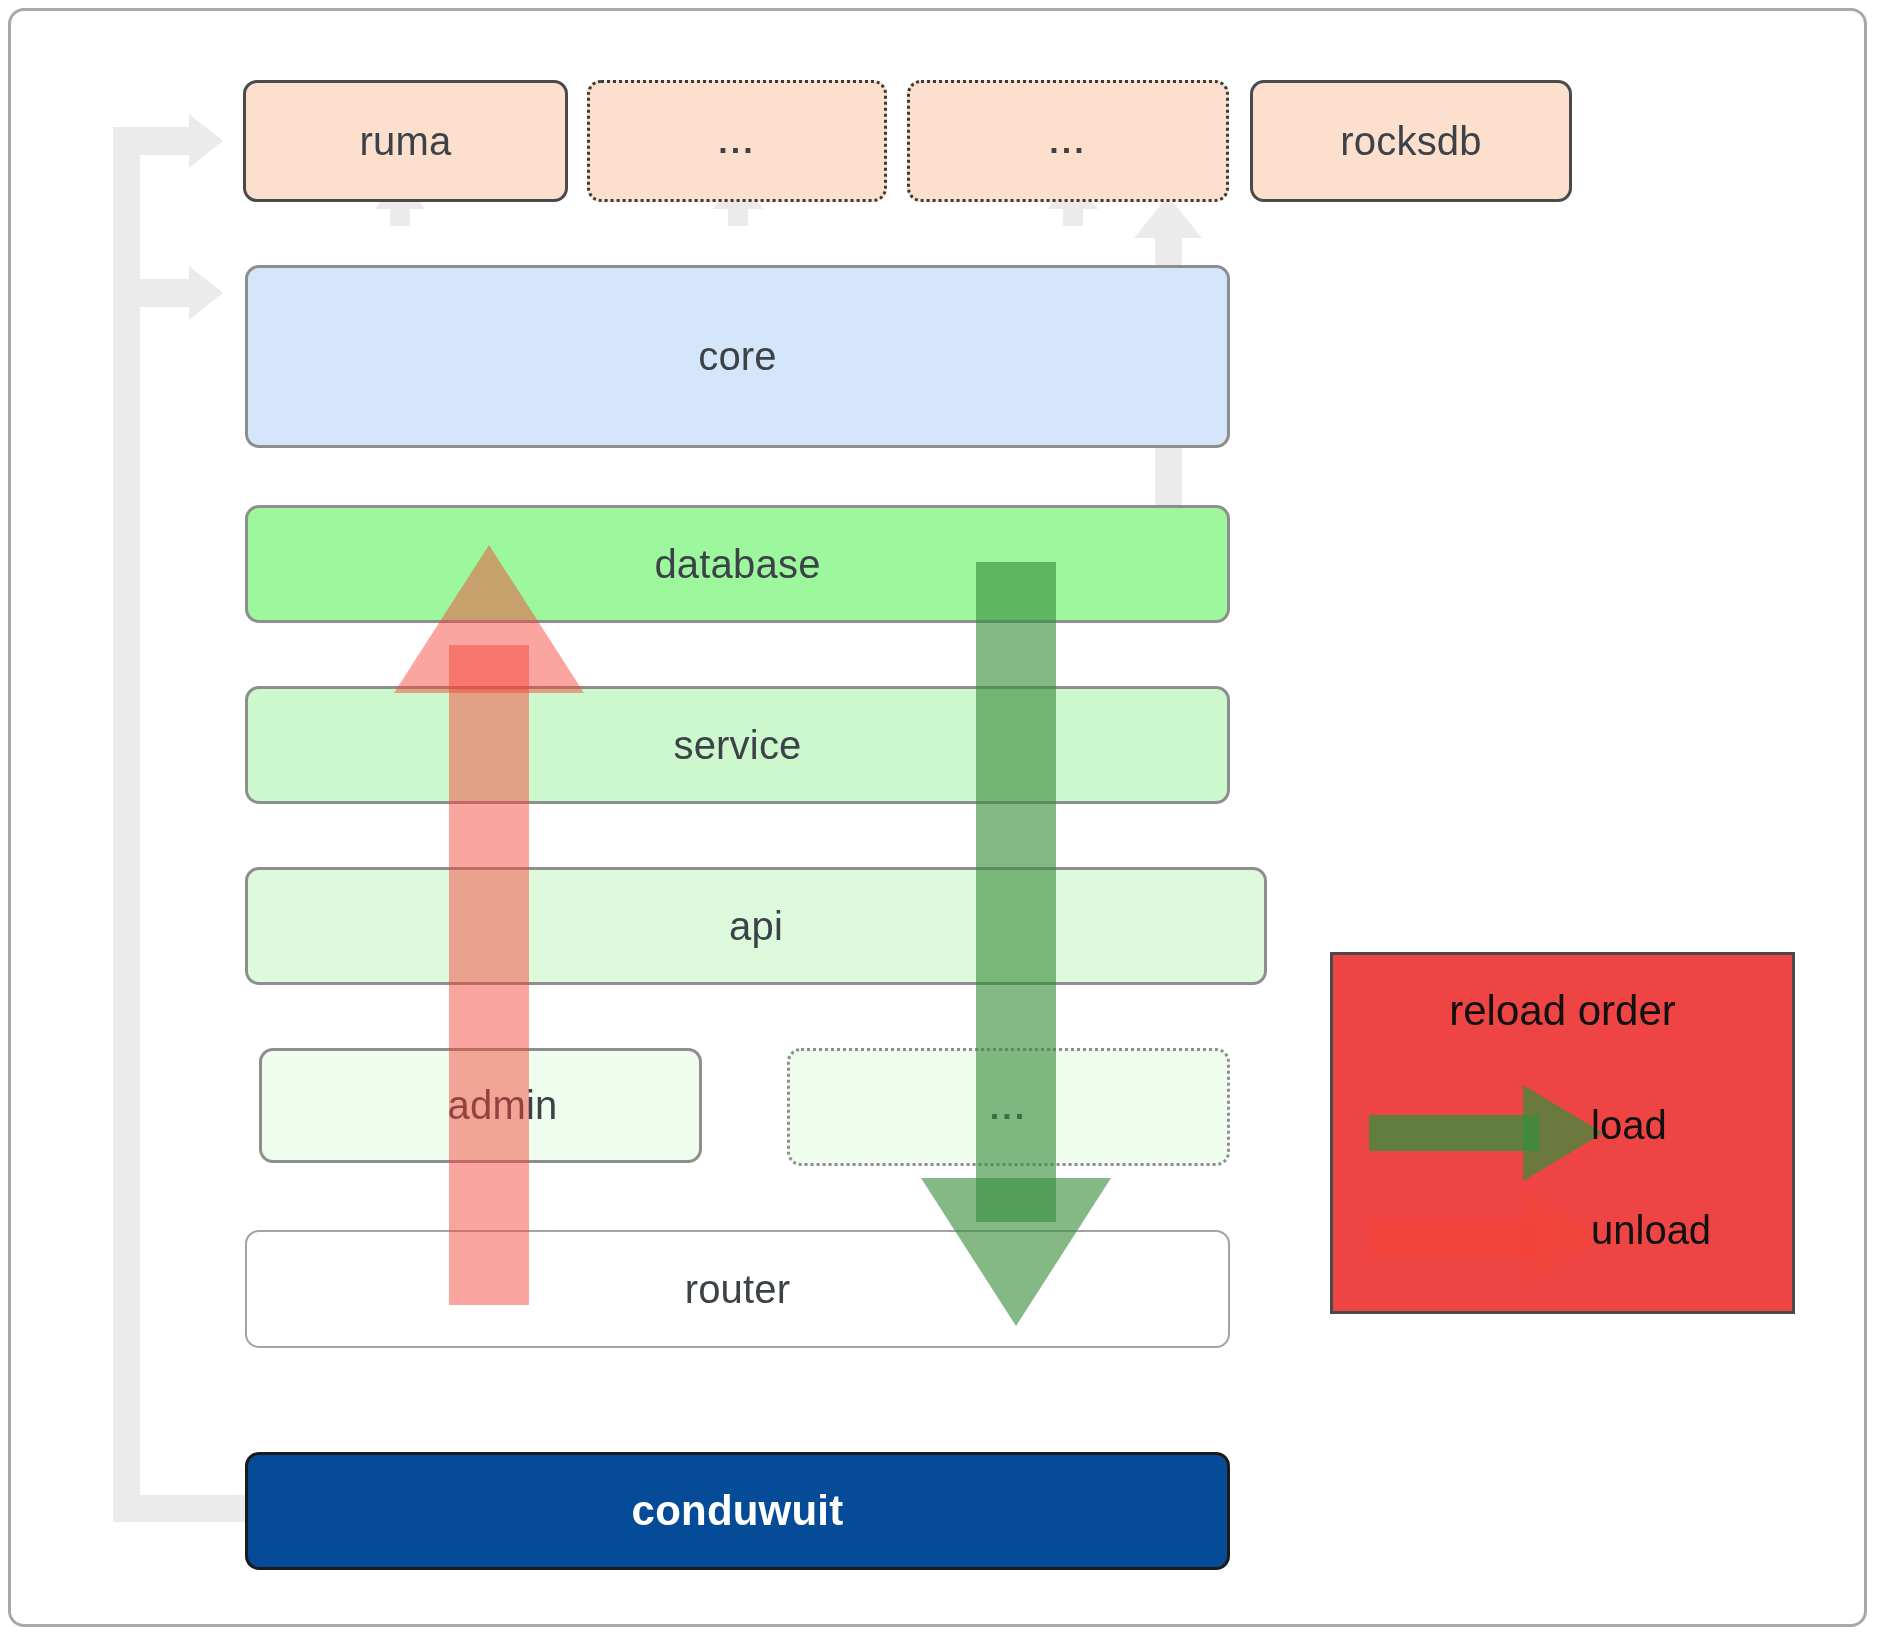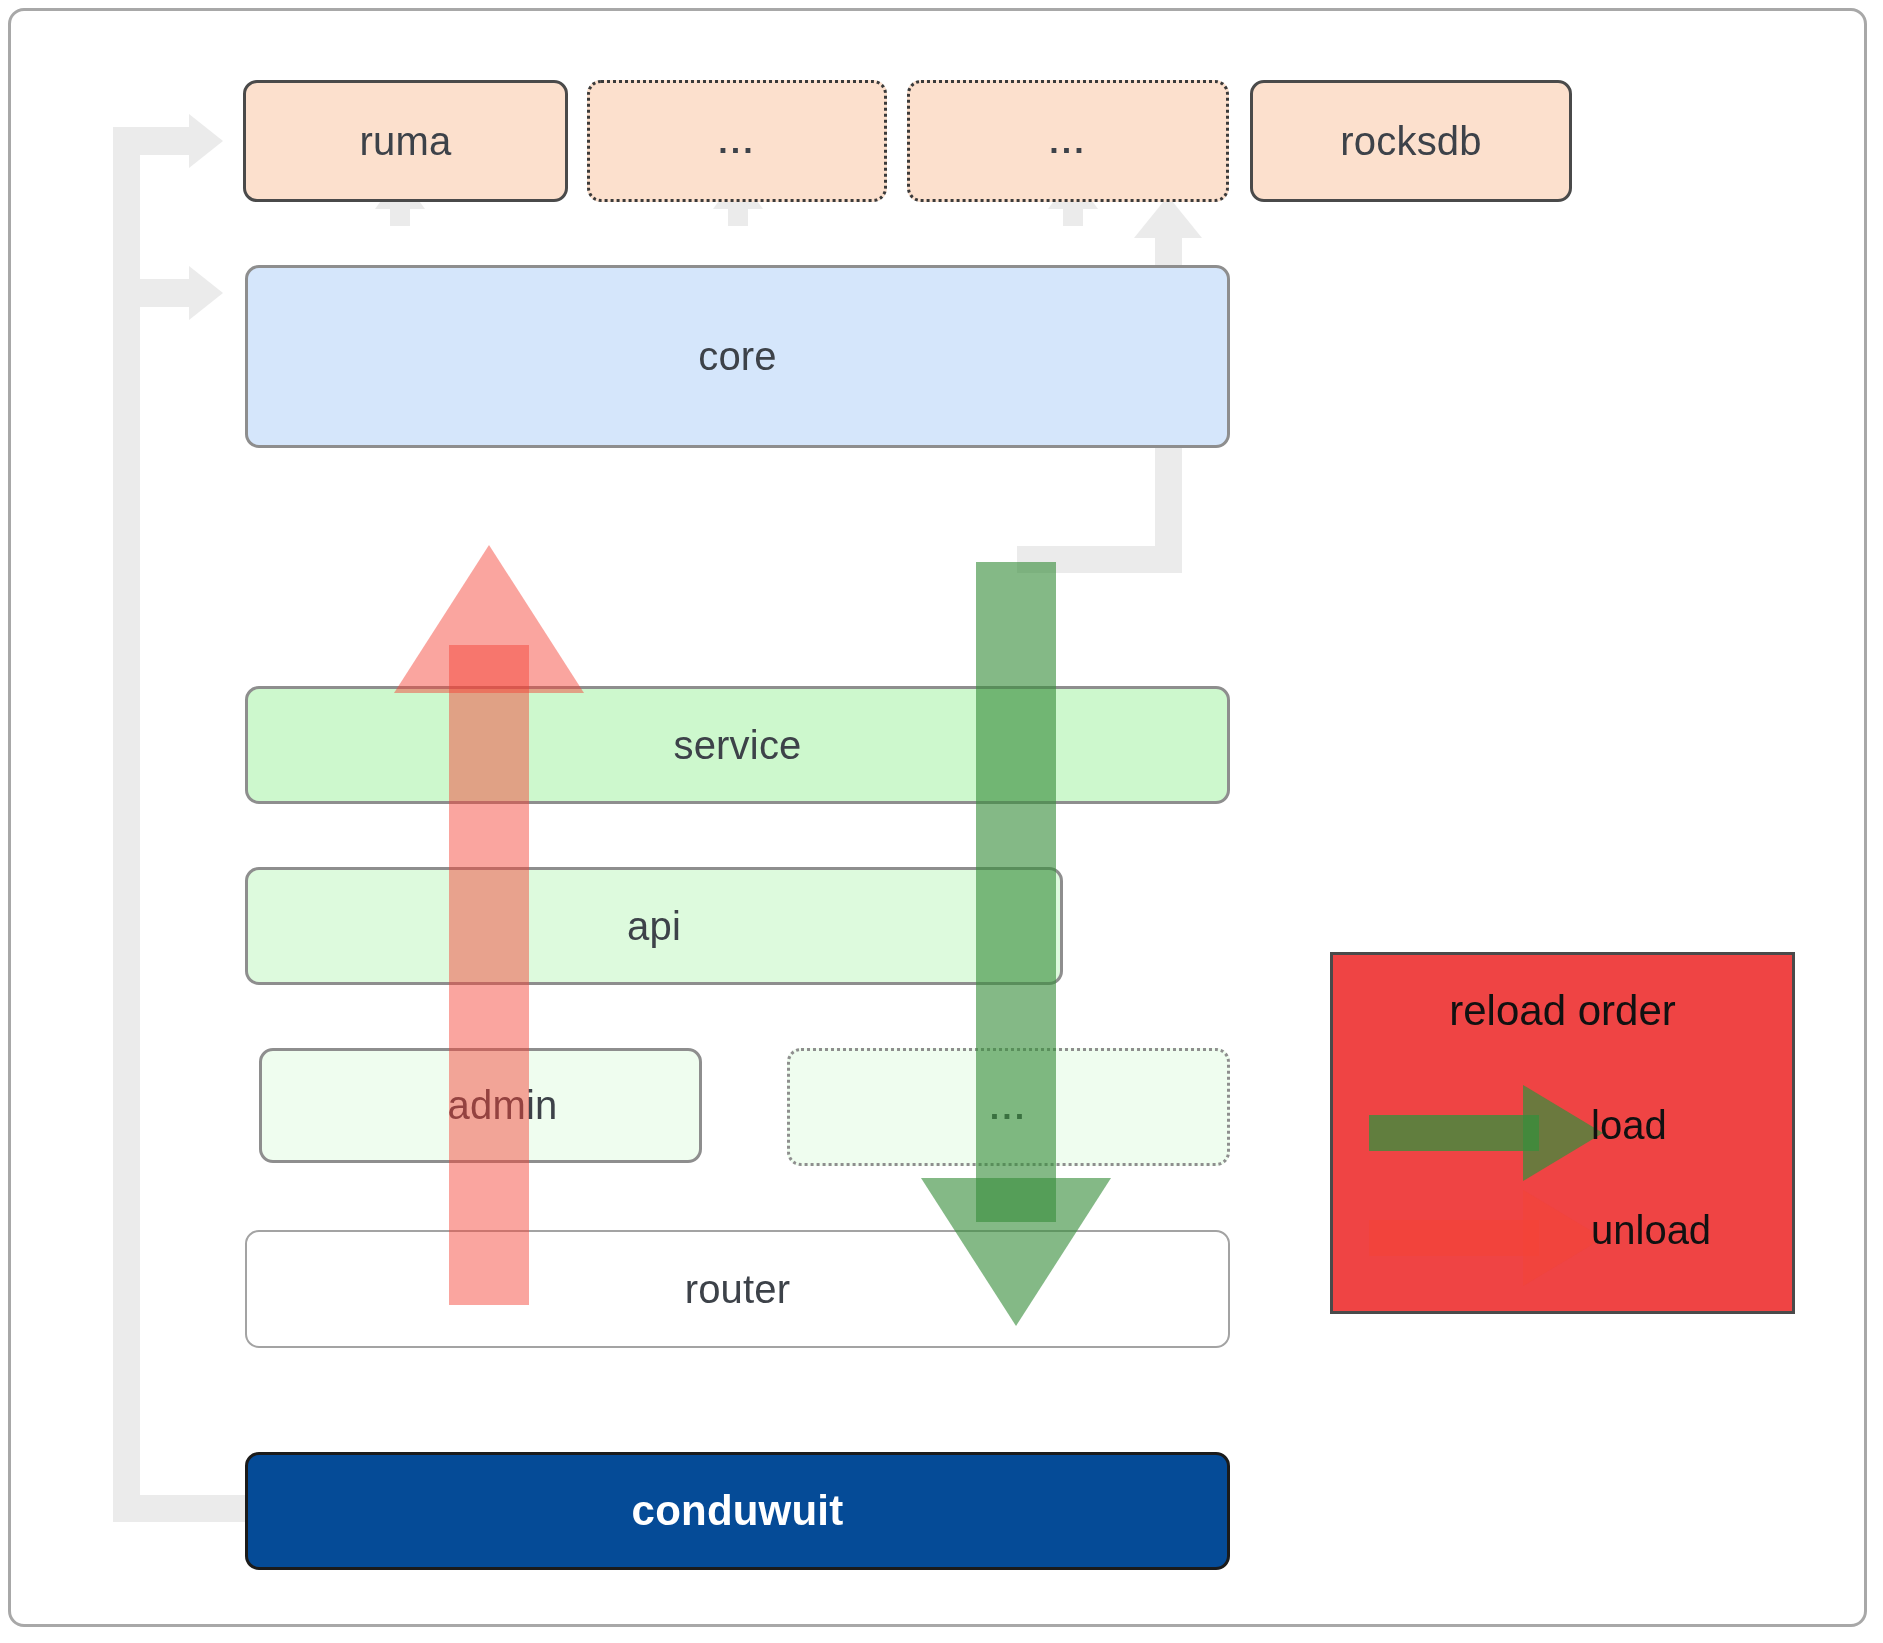--- a/index.html
+++ b/index.html
@@ -111,24 +111,27 @@
     <span>...</span>
   </div>
   <div class="node dep" style="left:1250px;top:80px;width:322px;height:122px;">
     <span>rocksdb</span>
   </div>
 
   <div class="node core" style="left:245px;top:265px;width:985px;height:183px;">
     <span>core</span>
   </div>
 
+  <div class="node lay db" style="left:245px;top:505px;width:985px;height:118px;">
+    <span>database</span>
+  </div>
   <div class="node lay svc" style="left:245px;top:686px;width:985px;height:118px;">
     <span>service</span>
   </div>
-  <div class="node lay api" style="left:245px;top:867px;width:818px;height:118px;justify-content:center;">
+  <div class="node lay api" style="left:245px;top:867px;width:1022px;height:118px;justify-content:center;">
     <span>api</span>
   </div>
 
   <div class="node lay adm" style="left:259px;top:1048px;width:443px;height:115px;padding-left:44px;">
     <span>admin</span>
   </div>
   <div class="node dotlay dots" style="left:787px;top:1048px;width:443px;height:118px;">
     <span>...</span>
   </div>
 

